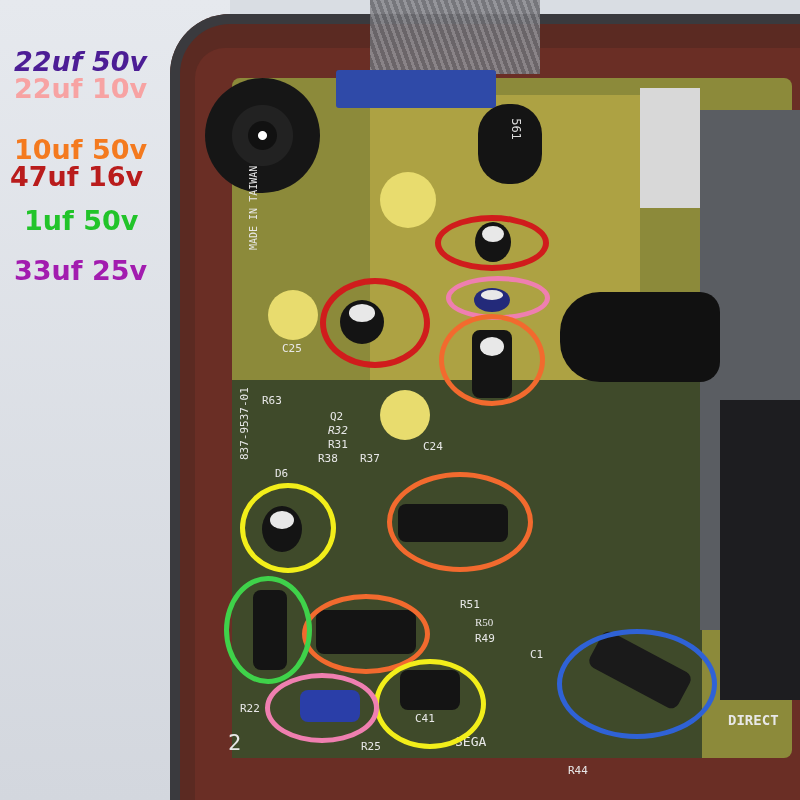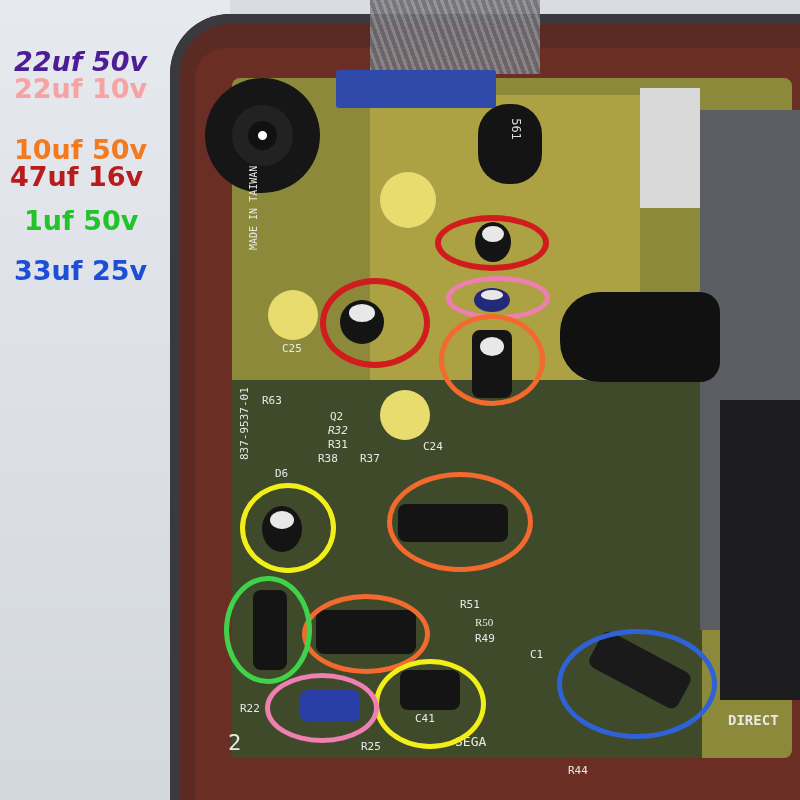--- a/index.html
+++ b/index.html
@@ -106,14 +106,14 @@
 <div class="ring" style="left:224px;top:576px;width:88px;height:108px;border-width:5px;border-color:#3fd24a;"></div>
 <div class="ring" style="left:265px;top:673px;width:114px;height:70px;border-width:5px;border-color:#ef7fb0;"></div>
 <div class="ring" style="left:557px;top:629px;width:160px;height:110px;border-width:5px;border-color:#2f62d6;"></div>
 
 <div class="legend">
   <div class="legend-item" style="left:14px;top:16px;color:#4c1d95;font-style:italic;">22uf 50v</div>
   <div class="legend-item" style="left:14px;top:43px;color:#f7a3a3;">22uf 10v</div>
   <div class="legend-item" style="left:14px;top:88px;color:#f47a1f;margin-top:16px;">10uf 50v</div>
   <div class="legend-item" style="left:10px;top:131px;color:#b91c1c;">47uf 16v</div>
   <div class="legend-item" style="left:24px;top:175px;color:#22c42a;">1uf 50v</div>
-  <div class="legend-item" style="left:14px;top:225px;color:#1d4ed8;">33uf 25v</div>
+  <div class="legend-item" style="left:14px;top:225px;color:#a21caf;">33uf 25v</div>
 </div>
 
 </body></html>

